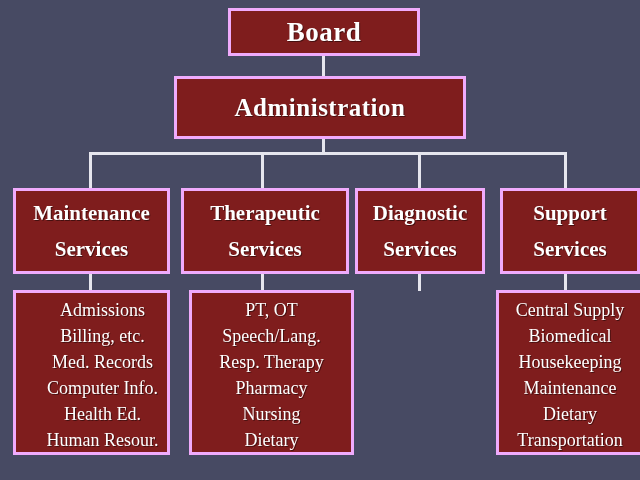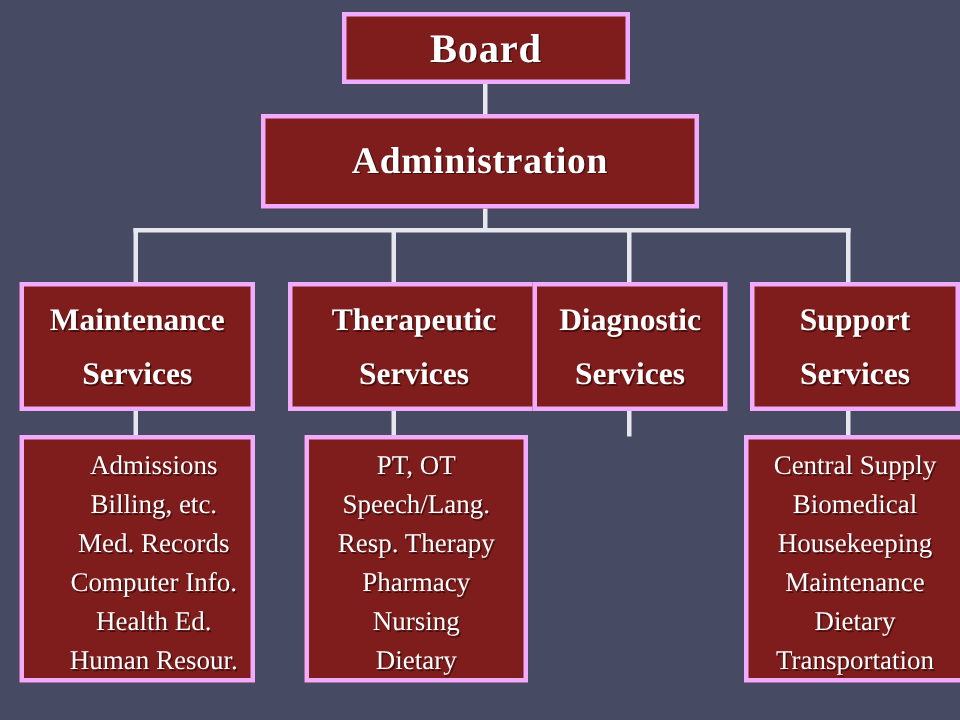--- a/index.html
+++ b/index.html
@@ -76,27 +76,27 @@
     font-weight: normal;
     justify-content: flex-start;
     padding-top: 4px;
     line-height: 1.45;
     white-space: nowrap;
   }
   .division-list .item { display: block; }
 
   
   .col-0 { left: 13px;  width: 157px; }
-  .col-1 { left: 192px; width: 168px; }
+  .col-1 { left: 181px; width: 168px; }
   .col-2 { left: 355px; width: 130px; align-items: center; }
   .col-3 { left: 500px; width: 140px; }
 
   
   .list-0 { left: 13px;  width: 157px; padding-left: 22px; }
-  .list-1 { left: 203px; width: 149px; }
+  .list-1 { left: 189px; width: 165px; }
   .list-2 { left: 355px; width: 130px; }
   .list-3 { left: 496px; width: 148px; }
 
   
   .conn {
     position: absolute;
     background: #e6e6ee;
   }
   .conn-v { width: 3px; }
   .conn-h { height: 3px; }

